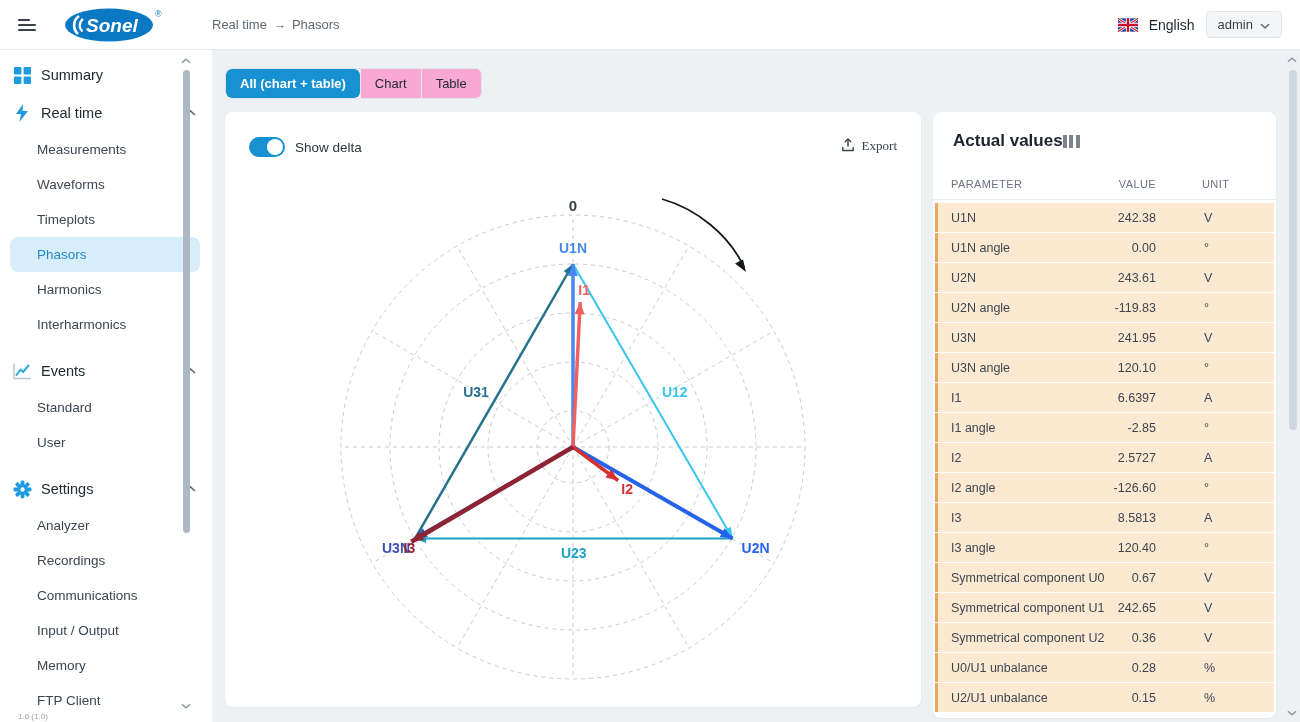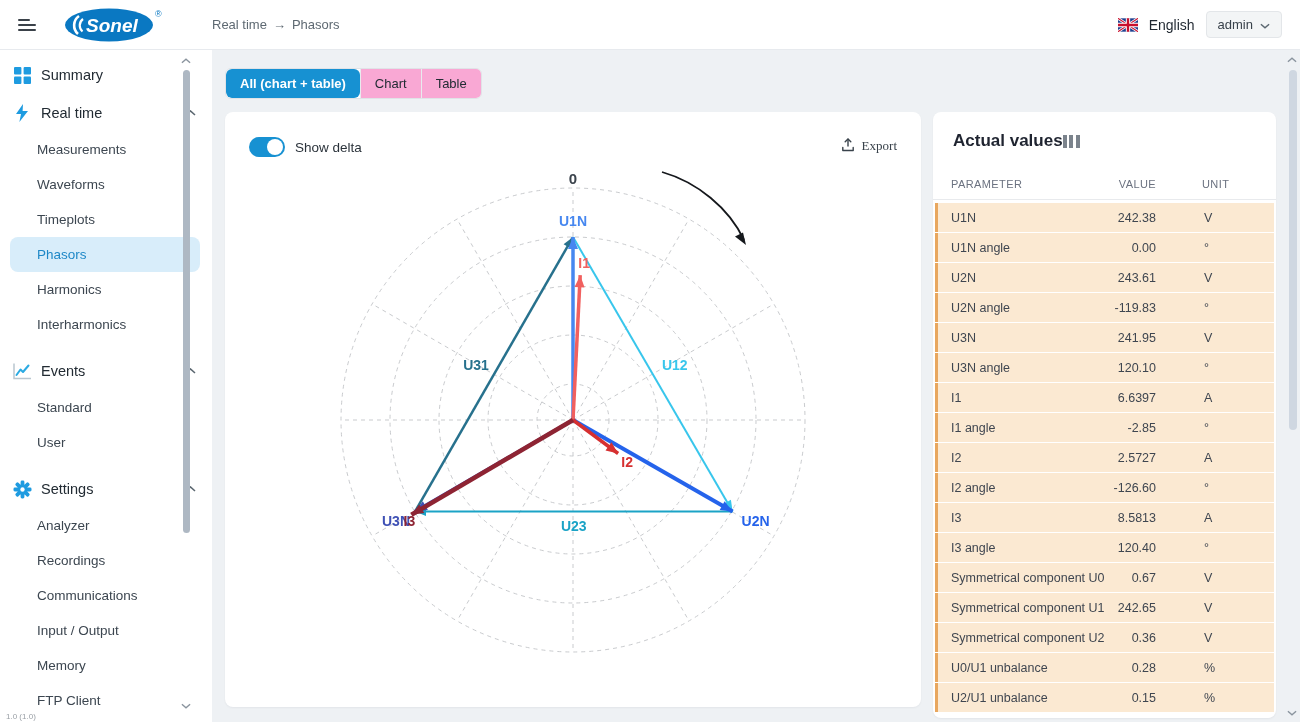--- a/index.html
+++ b/index.html
@@ -28,34 +28,34 @@
   .sidebar { width: 212px; background: #fff; flex: none; padding-top: 6px; position: relative; }
   .nav-top { height: 38px; display: flex; align-items: center; gap: 9px;
              padding: 0 16px 0 13px; font-size: 14.5px; color: #222b33; cursor: pointer; }
   .nav-ic { width: 19px; display: flex; justify-content: center; }
   .chev { margin-left: auto; display: flex; }
   .nav-child { height: 35px; display: flex; align-items: center;
                margin: 0 12px 0 10px; padding-left: 27px; border-radius: 8px;
                font-size: 13.5px; color: #3c4650; cursor: pointer; }
   .nav-child.active { background: #d8edfa; color: #1e88c7; }
   .nav-group.mt { margin-top: 10px; }
-  .version { position: absolute; left: 6px; bottom: 1px; font-size: 8px; color: #9aa0a6; z-index: 5; }
+  .version { position: absolute; left: 18px; bottom: 1px; font-size: 8px; color: #9aa0a6; z-index: 5; }
   
   .main { flex: 1; padding: 18px 27px 0 13px; }
   .tabs { display: inline-flex; background: #fff; border: 1px solid #e0e3e7; border-radius: 6px; overflow: hidden; }
   .tab { padding: 7px 14px; font-size: 13px; color: #222b33; background: #f9a8d4; border: none;
          cursor: pointer; font-family: inherit; border-left: 1px solid #e8ebee; }
   .tab:first-child { border-left: none; }
   .tab.active { background: #1791d2; color: #fff; font-weight: bold; border-radius: 6px; }
   .cards { display: flex; gap: 12px; margin-top: 13px; align-items: flex-start; }
   .card { background: #fff; border-radius: 8px; box-shadow: 0 1px 2px rgba(16,24,40,.05); }
   
   .chart-card { width: 696px; height: 595px; }
   .chart-toolbar { display: flex; align-items: center; justify-content: space-between;
-                   padding: 24px 24px 0 24px; height: 46px; margin-bottom: 0; }
+                   padding: 24px 24px 0 24px; height: 46px; margin-bottom: 27px; }
   .toggle-wrap { display: flex; align-items: center; gap: 10px; cursor: pointer; }
   .toggle { width: 36px; height: 20px; border-radius: 10px; background: #1791d2; position: relative; }
   .toggle .knob { position: absolute; right: 2px; top: 2px; width: 16px; height: 16px; border-radius: 50%; background: #fff; }
   .toggle-label { font-size: 13.5px; color: #2b333b; }
   .export-btn { display: flex; align-items: flex-start; gap: 7px; font-size: 13px; color: #39424b;
                 background: none; border: none; cursor: pointer; font-family: Liberation Serif, serif; }
   
   .av-card { width: 343px; height: 606px; overflow: hidden; }
   .av-head { display: flex; align-items: center; justify-content: flex-start; padding: 19px 20px 0 20px; }
   .av-title { font-size: 17px; font-weight: 600; color: #1f2430; }

